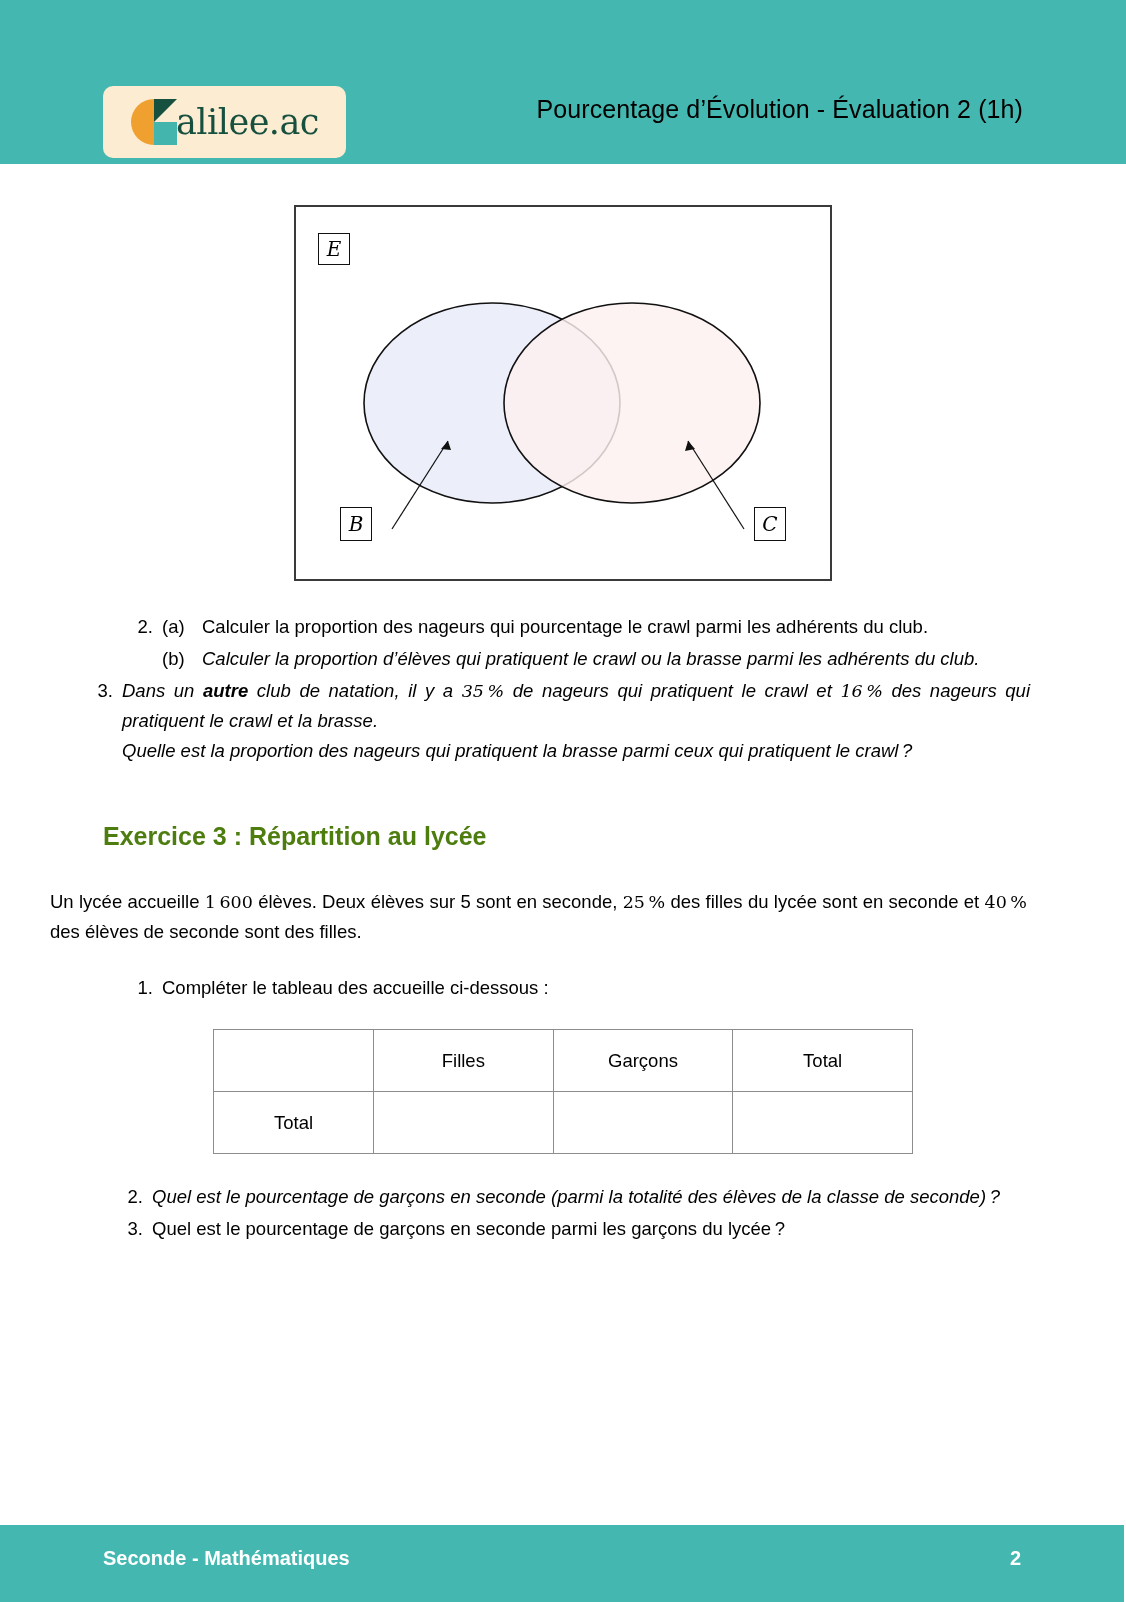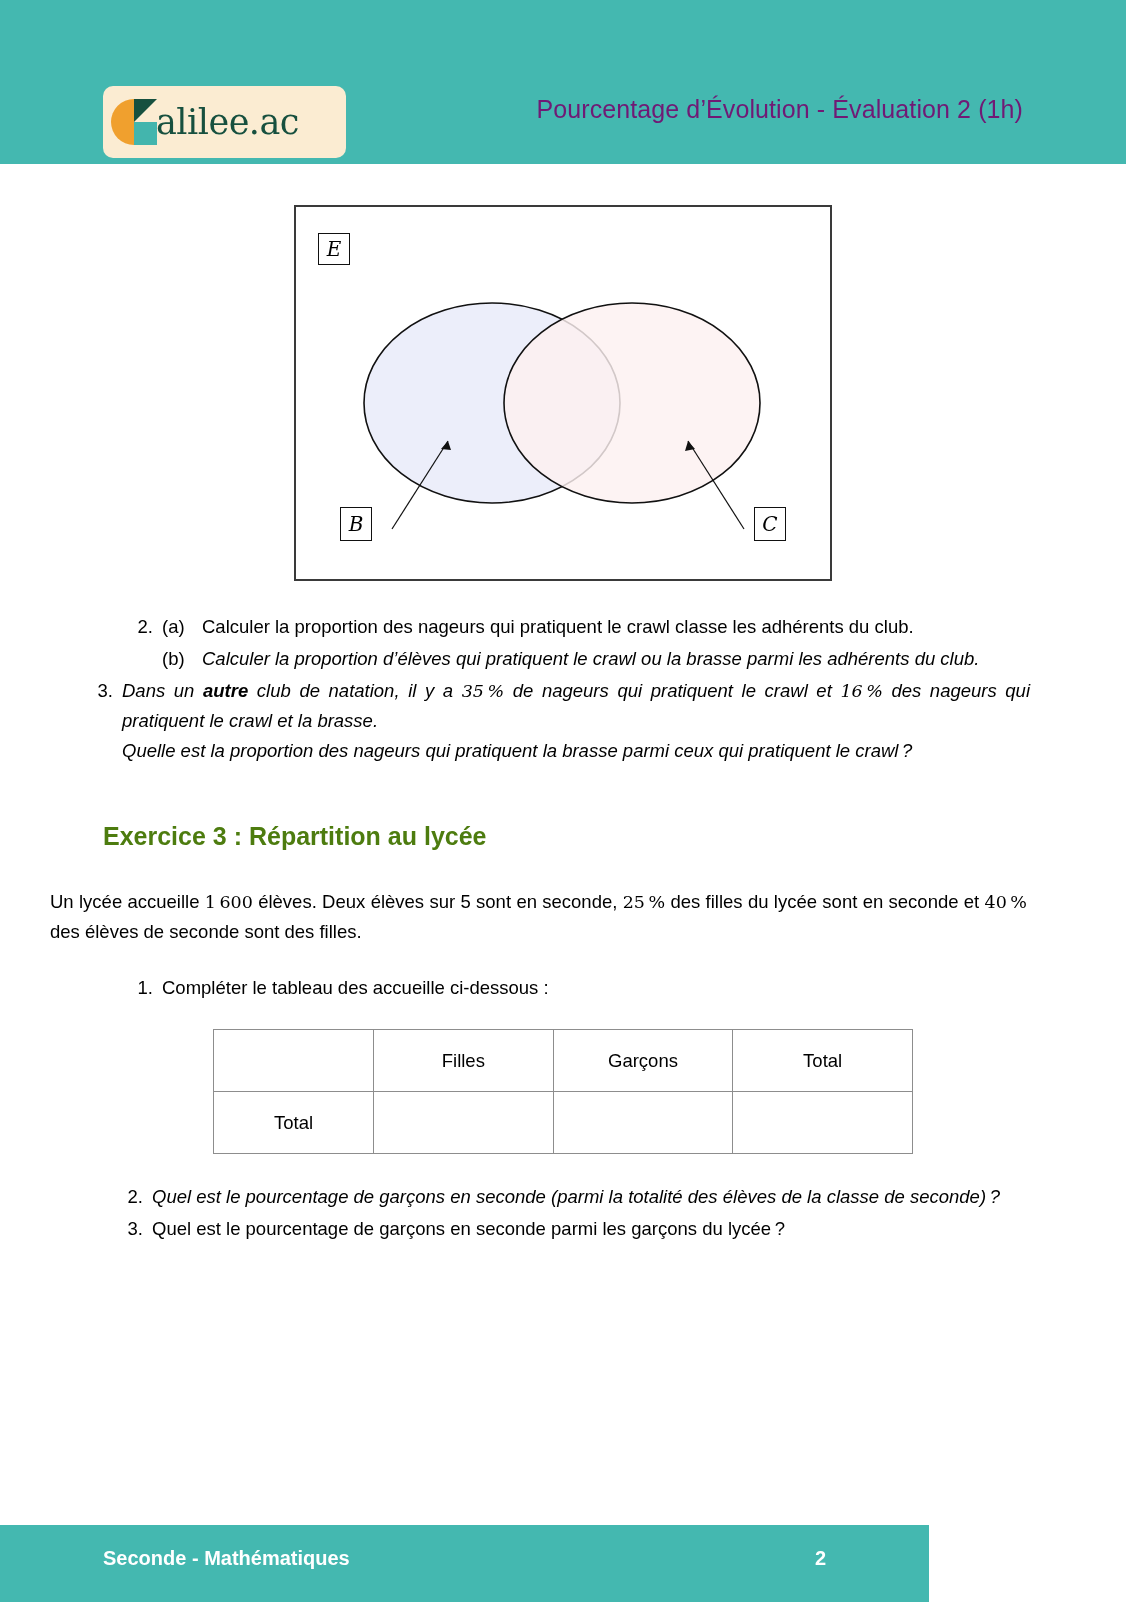--- a/index.html
+++ b/index.html
@@ -23,21 +23,21 @@
     background: #44b8b0;
   }
   .logo-box {
     position: absolute;
     left: 103px; top: 86px;
     width: 243px; height: 72px;
     background: #fbecd2;
     border-radius: 10px;
     display: flex;
     align-items: center;
-    padding-left: 8px;
+    padding-left: 28px;
   }
   .logo-mark {
     position: relative;
     width: 46px; height: 46px;
     flex: 0 0 auto;
   }
   .logo-half {
     position: absolute;
     left: 0; top: 0;
     width: 23px; height: 46px;
@@ -63,30 +63,30 @@
     font-size: 35px;
     color: #17503f;
     letter-spacing: -0.5px;
     margin-left: -1px;
     line-height: 1;
   }
   .header-title {
     position: absolute;
     right: 103px; top: 95px;
     font-size: 25px;
-    color: #701a75;
+    color: #000000;
     letter-spacing: 0.1px;
     white-space: nowrap;
   }
 
   
   .footer {
     position: absolute;
     left: 0; bottom: 0;
-    width: 929px;
+    width: 1124px;
     height: 77px;
     background: #44b8b0;
   }
   .footer-left {
     position: absolute;
     left: 103px; top: 22px;
     font-size: 20px;
     color: #ffffff;
     font-weight: bold;
   }
@@ -249,21 +249,21 @@
         <span class="mathit" style="font-size:20px;">C</span>
       </div>
     </div>
   </div>
 
   <div class="ex2-list txt">
 
     <div class="li-row">
       <span class="num">2.</span>
       <span class="sub-label">(a)</span>
-      <span class="li-body">Calculer la proportion des nageurs qui pratiquent le crawl classe les adhérents du club.</span>
+      <span class="li-body">Calculer la proportion des nageurs qui pourcentage le crawl parmi les adhérents du club.</span>
     </div>
 
     <div class="li-row" style="margin-top:2px;">
       <span class="num"></span>
       <span class="sub-label">(b)</span>
       <span class="li-body just">Calculer la proportion d’élèves qui pratiquent le crawl ou la brasse parmi les adhérents du club.</span>
     </div>
 
     <div class="li-row" style="margin-top:2px;margin-left:-40px;">
       <span class="num">3.</span>

